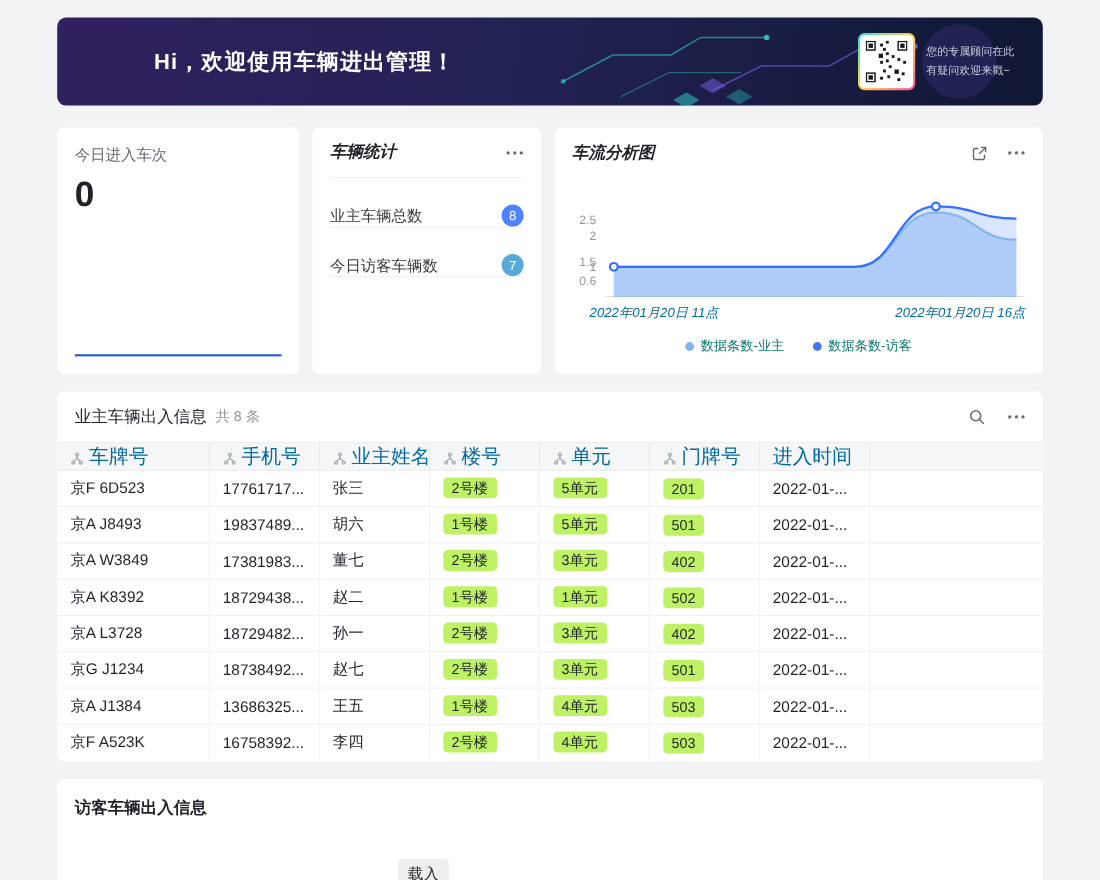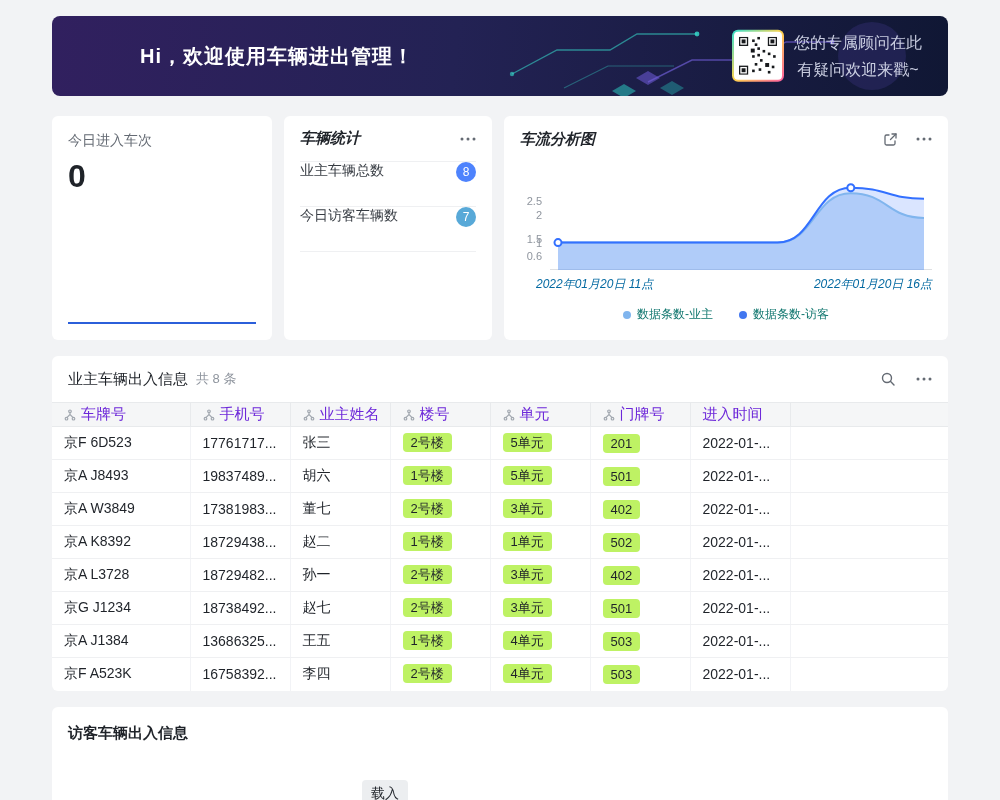--- a/index.html
+++ b/index.html
@@ -15,38 +15,38 @@
   .banner {
     position: relative; height: 80px; border-radius: 8px; overflow: hidden;
     background: linear-gradient(95deg, #31205f 0%, #232254 45%, #101734 100%);
     display: flex; align-items: center; margin-bottom: 20px;
   }
   .banner-deco { position: absolute; inset: 0; width: 100%; height: 100%; }
   .banner-title { position: relative; z-index: 2; margin-left: 88px; color: #fff; font-size: 20px; font-weight: bold; letter-spacing: 1px; }
   .banner-right { position: absolute; z-index: 2; right: 26px; top: 50%; transform: translateY(-50%); display: flex; align-items: center; gap: 10px; }
   .qr-wrap { width: 52px; height: 52px; border-radius: 6px; padding: 2px; background: linear-gradient(135deg, #35e0d0, #ffd34e, #ff5da2); }
   .qr { width: 100%; height: 100%; background: #fff; border-radius: 4px; display: flex; align-items: center; justify-content: center; }
-  .qr-caption { font-size: 16px; color: #c9cde0; line-height: 1.7; text-align: center; }
+  .qr-caption { font-size: 10px; color: #c9cde0; line-height: 1.7; }
 
   
   .cards-row { display: flex; gap: 12px; height: 224px; margin-bottom: 16px; }
   .card { background: #fff; border-radius: 6px; }
   .card-header { height: 46px; display: flex; align-items: center; justify-content: space-between; font-style: italic; }
   .card-title { font-size: 15px; font-weight: bold; }
   .icon-btn { display: inline-flex; align-items: center; justify-content: center; cursor: pointer; }
   .header-icons { display: flex; align-items: center; gap: 18px; }
 
   .stat-card { width: 220px; padding: 16px; position: relative; }
   .stat-label { font-size: 14px; color: #646a73; }
   .stat-value { font-size: 32px; font-weight: 600; margin-top: 8px; }
   .stat-line { position: absolute; left: 16px; right: 16px; bottom: 16px; height: 2px; background: #2b5fda; }
 
   .stats-card { width: 208px; padding: 0 16px; }
   .stats-card .card-header { border-bottom: 1px solid #eff0f2; }
-  .stat-row { height: 45px; display: flex; align-items: flex-start; justify-content: space-between; border-bottom: 1px solid #eff0f2; font-size: 14px; color: #373c43; }
+  .stat-row { height: 45px; display: flex; align-items: flex-end; justify-content: space-between; border-bottom: 1px solid #eff0f2; font-size: 14px; color: #373c43; }
   .badge { min-width: 20px; height: 20px; border-radius: 50%; color: #fff; font-size: 12px; display: inline-flex; align-items: center; justify-content: center; }
 
   .chart-card { flex: 1; padding: 0 16px; }
   .chart-body { display: flex; margin-top: 12px; }
   .y-axis { width: 30px; position: relative; height: 96px; }
   .y-tick { position: absolute; right: 8px; font-size: 11px; color: #8f959e; }
   .plot { position: relative; width: 382px; height: 96px; border-bottom: 1px solid #dee0e3; }
   .plot svg { position: absolute; left: 0; top: 0; }
   .x-labels { display: flex; justify-content: space-between; font-size: 12px; color: #0369a1; margin: 6px 0 0 16px; font-style: italic; }
   .legend { display: flex; justify-content: center; align-items: center; gap: 26px; margin-top: 13px; }
@@ -54,21 +54,21 @@
   .legend-dot { width: 8px; height: 8px; border-radius: 50%; margin-right: 6px; }
 
   
   .table-card { margin-bottom: 16px; overflow: hidden; }
   .table-header-row { height: 46px; display: flex; align-items: center; padding: 0 16px; }
   .table-title { font-size: 15px; font-weight: normal; }
   .table-count { font-size: 13px; color: #8f959e; margin-left: 8px; }
   .table-actions { margin-left: auto; display: flex; align-items: center; gap: 20px; }
   table { width: 100%; border-collapse: collapse; table-layout: fixed; }
   thead th {
-    background: #f5f6f7; height: 24px; font-weight: normal; font-size: 15px; color: #6d28d9;
+    background: #f5f6f7; height: 24px; font-weight: normal; font-size: 18px; color: #0369a1;
     text-align: left; padding-left: 12px;
     border-top: 1px solid #e8eaec; border-bottom: 1px solid #e8eaec; border-right: 1px solid #e8eaec;
     white-space: nowrap; overflow: hidden;
   }
   thead th:last-child { border-right: none; }
   thead th svg { vertical-align: -2px; margin-right: 5px; }
   tbody td {
     height: 33px; font-size: 14px; padding-left: 12px; white-space: nowrap; overflow: hidden;
     border-bottom: 1px solid #eff0f2; border-right: 1px solid #f2f3f6;
   }

